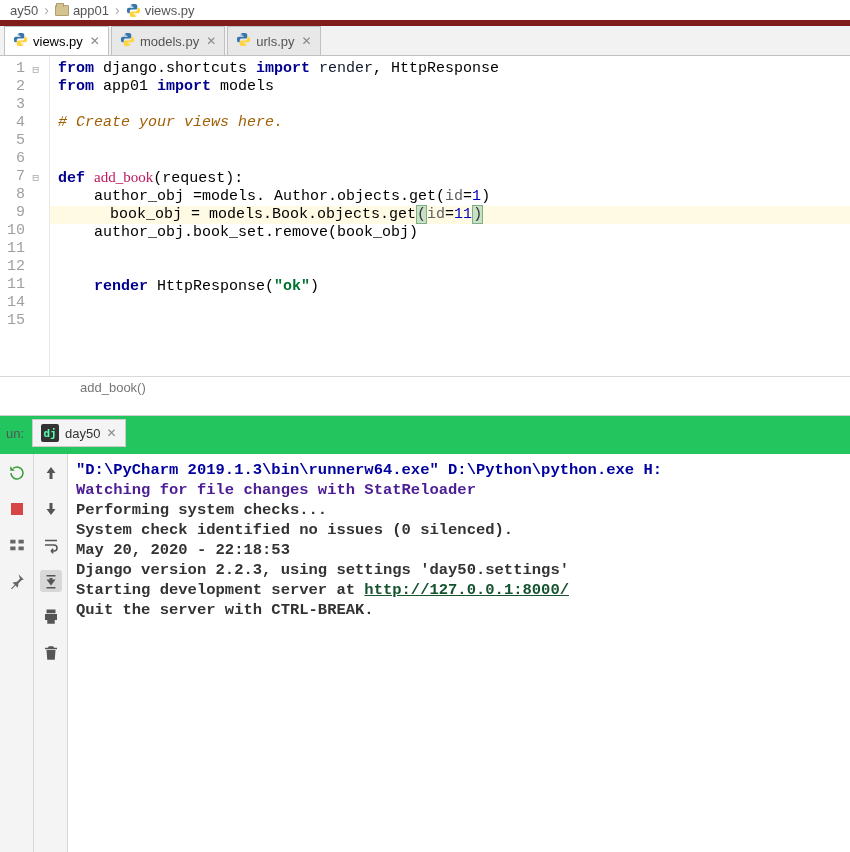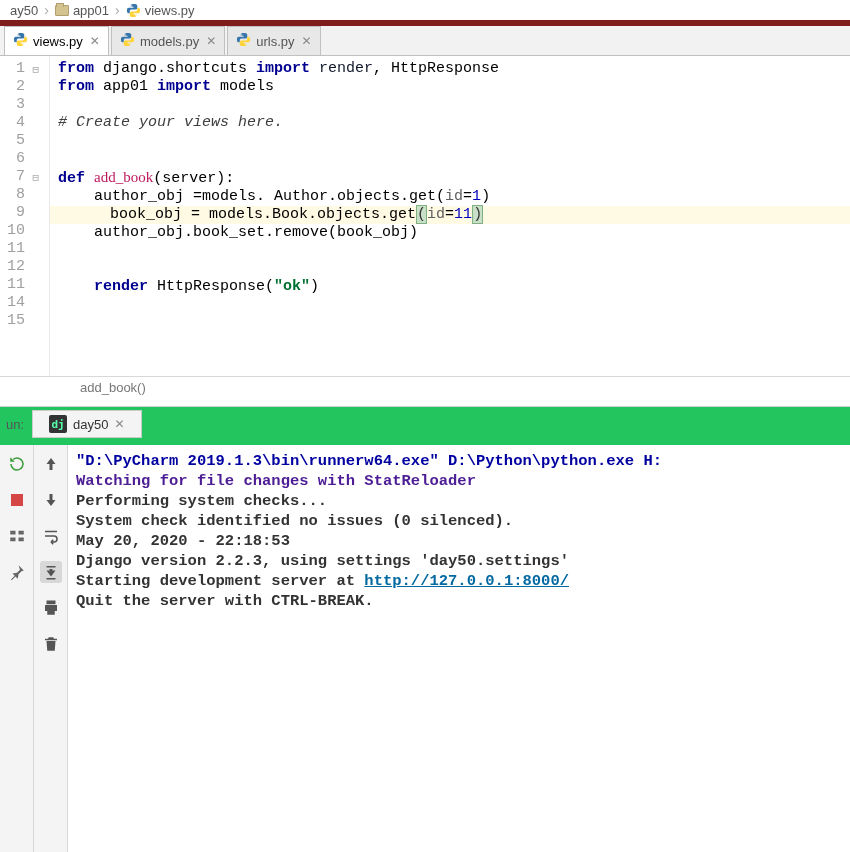--- a/index.html
+++ b/index.html
@@ -19,47 +19,47 @@
 
   .editor-area { height: 320px; display:flex; background:#fff; }
   .gutter { width: 50px; text-align: right; padding: 4px 10px 4px 0; color: #a0a0a0; font-family: "Consolas","Courier New",monospace; font-size: 15px; line-height: 18px; user-select:none; border-right: 1px solid #e8e8e8;}
   .gutter .ln { display:block; position:relative; padding-right: 14px;}
   .gutter .ln .mk { position:absolute; right:0; top:1px; font-size:11px; color:#aaa; }
   .code { flex:1; font-family: "Consolas","Courier New",monospace; font-size: 15px; line-height:18px; padding: 4px 0 4px 8px; white-space: pre; overflow:hidden;}
   .kw { color:#000090; font-weight:bold; }
   .name { color:#000; }
   .fn { color:#be185d;font-family:Liberation Serif, serif; }
   .str { color:#007030; font-weight:bold; }
-  .comment { color:#404040; font-style: italic; }
+  .comment { color:#a16207; font-style: italic; }
   .gray { color:#0f172a; }
   .num { color:#0000c0; }
   .param { color:#606060;margin-top:9px; }
   .code .hl-line { background: #fffae3; display:block; margin-left:-8px; padding-left:24px;}
   .code .paren-match { background:#c8e0c8; border:1px solid #80b080;}
 
-  .context-bar { height: 31px; border-top: 1px solid #d8d8d8; border-bottom:1px solid #d0d0d0; background:#fff; padding: 3px 80px; color:#777; font-size:13px; cursor:pointer;}
+  .context-bar { height: 40px; border-top: 1px solid #d8d8d8; border-bottom:1px solid #d0d0d0; background:#fff; padding: 3px 80px; color:#777; font-size:13px; cursor:pointer;}
 
   .run-bar { height: 38px; background: #22c55e; border-bottom: 4px solid #22c55e; display:flex; align-items:center; padding:0 6px; gap:8px;}
   .run-bar .label { color:#555;}
-  .run-tab { display:flex; align-items:center; gap:6px; background:#f4f4f4; border:1px solid #ccc; padding:4px 16px; font-size:13px; cursor:pointer;}
+  .run-tab { display:flex; align-items:center; gap:6px; background:#f4f4f4; border:1px solid #ccc; padding:4px 8px; font-size:13px; cursor:pointer;}
   .run-tab .close { color:#888; font-size:12px;}
   .dj-icon { width:18px; height:18px; background:#333; border-radius:2px; color:#5fa; font-family:monospace; font-size:11px; font-weight:bold; display:flex; align-items:center; justify-content:center;}
 
   .console-wrap { height: 414px; display:flex; background:#fff; }
   .tool-col { width: 34px; background:#f4f4f4; border-right:1px solid #d8d8d8; display:flex; flex-direction:column; align-items:center; padding-top:8px; gap:14px;}
   .tool-col.secondary { width:34px; }
   .tool-btn { width:22px; height:22px; display:flex; align-items:center; justify-content:center; color:#555; cursor:pointer;}
   .tool-btn.active { background:#d8d8d8; border-radius:3px;}
   .tool-btn svg { width:18px; height:18px; }
   .stop-sq { width:12px; height:12px; background:#d64545; }
 
   .console { flex:1; font-family:"Consolas","Courier New",monospace; font-size:15.5px; line-height:20px; padding: 6px 8px; white-space:pre; overflow:hidden; font-weight:600;}
   .console .c-blue { color:#0000a0; }
   .console .c-red { color:#4c1d95; }
-  .console .c-link { color:#0369a1; text-decoration:underline; cursor:pointer;}
+  .console .c-link { color:#14532d; text-decoration:underline; cursor:pointer;}
 </style>
 </head>
 <body>
 
 <div class="breadcrumb">
   <span class="crumb">
     <span>ay50</span>
   </span>
   <span class="sep">›</span>
   <span class="crumb">
@@ -128,21 +128,21 @@
       <span class="ln">11</span>
       <span class="ln">14</span>
       <span class="ln">15</span>
     </div>
   <div class="code" id="code"><span><span class="kw">from </span><span class="name">django.shortcuts </span><span class="kw">import </span><span class="gray">render</span><span class="name">, </span><span class="name">HttpResponse</span>
 </span><span><span class="kw">from </span><span class="name">app01 </span><span class="kw">import </span><span class="name">models</span>
 </span><span>
 </span><span><span class="comment"># Create your views here.</span>
 </span><span>
 </span><span>
-</span><span><span class="kw">def </span><span class="fn">add_book</span><span class="name">(server):</span>
+</span><span><span class="kw">def </span><span class="fn">add_book</span><span class="name">(request):</span>
 </span><span><span class="name">    author_obj =models. Author.objects.get(</span><span class="param">id</span><span class="name">=</span><span class="num">1</span><span class="name">)</span>
 </span><span class="hl-line"><span class="name">    book_obj = models.Book.objects.get</span><span class="paren-match">(</span><span class="param">id</span><span class="name">=</span><span class="num">11</span><span class="paren-match">)</span>
 </span><span><span class="name">    author_obj.book_set.remove(book_obj)</span>
 </span><span>
 </span><span>
 </span><span><span class="name">    </span><span class="kw">render </span><span class="name">HttpResponse(</span><span class="str">"ok"</span><span class="name">)</span>
 </span><span>
 </span><span>
 </span></div>
 </div>

